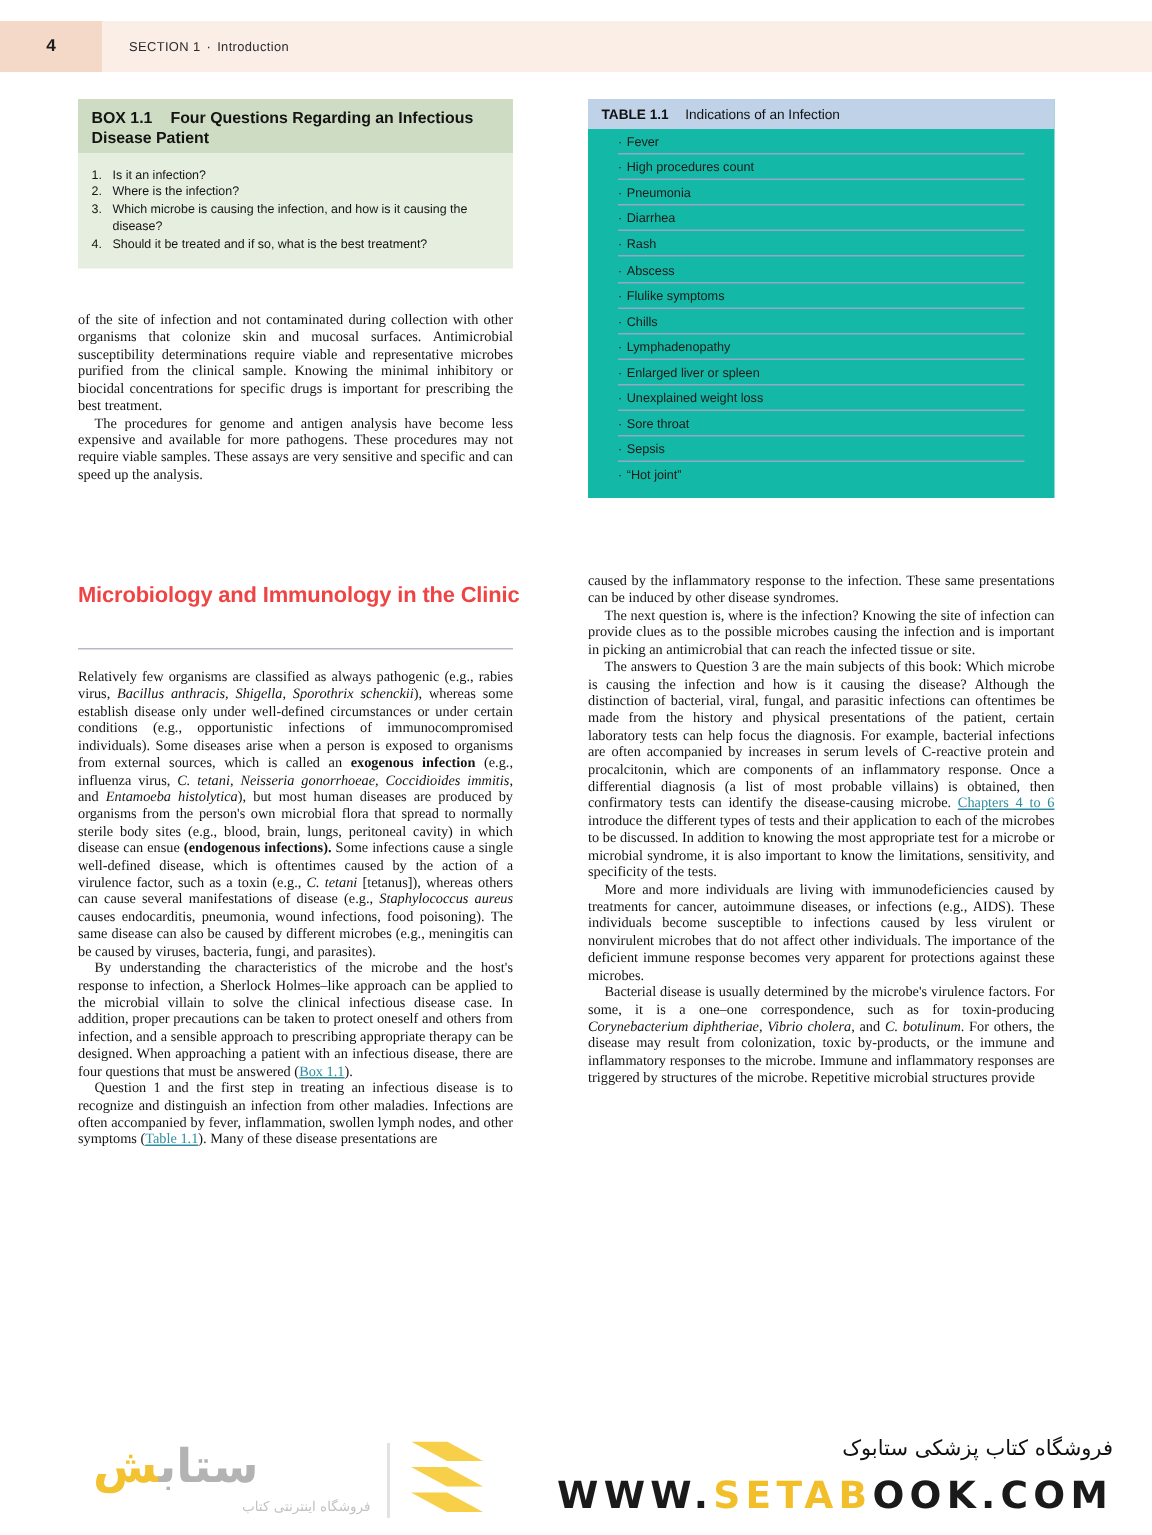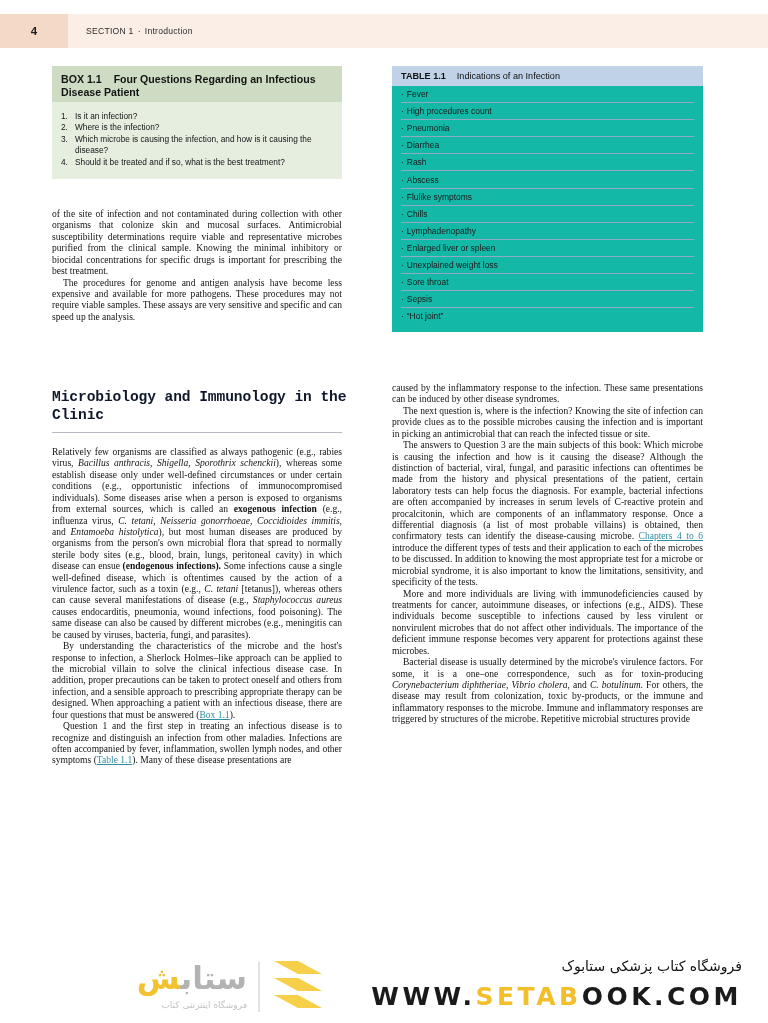--- a/index.html
+++ b/index.html
@@ -50,25 +50,25 @@
   .col p{margin:0;text-indent:0;}
   .col p + p{text-indent:11px;}
   .col p.noind{text-indent:0;}
   i,em{font-style:italic;}
   b,strong{font-weight:bold;}
   .xref{color:#2e8d9e;}
 
   
   .sechead{
     position:absolute;left:52px;top:388px;width:300px;
-    font-family:Liberation Mono, monospace;
+    font-family:Liberation Sans, sans-serif;
     font-weight:bold;
     font-size:14.6px;
     line-height:18px;
-    color:#0f172a;
+    color:#ef4444;
     letter-spacing:-.1px;
   }
   .sechead-rule{
     position:absolute;left:52px;top:432px;width:290px;height:1px;
     background:#b9b9c4;
   }
 
   
   .box{
     position:absolute;left:52px;top:66px;width:290px;
@@ -109,21 +109,21 @@
     padding-bottom:8px;
   }
   .tbl-head{
     background:#bfd2e8;
     padding:5px 9px 5px 9px;
     font-family:"Liberation Sans", sans-serif;
     font-size:9.1px;
     color:#111;
   }
   .tbl-head .lbl{font-weight:bold;margin-right:11px;}
-  .tbl-rows{padding:0 9px;}
+  .tbl-rows{padding:0 20px;}
   .tbl-row{
     font-family:"Liberation Sans", sans-serif;
     font-size:8.45px;
     color:#1a1a1a;
     padding:3.1px 0 3.0px 0;
     border-bottom:.8px solid #93a8c2;
     white-space:nowrap;
   }
   .tbl-row:last-child{border-bottom:0;}
   .tbl-row .dot{margin-right:3px;}
@@ -135,21 +135,21 @@
     border-top:1px solid #ffffff;
   }
   .footer-inner{position:relative;width:768px;height:73px;}
 
   .logo{position:absolute;left:62px;top:6px;width:250px;height:62px;}
   .logo .lg-main{
     position:absolute;left:0;top:2px;width:185px;height:40px;
     font-family:"DejaVu Sans", sans-serif;
     font-weight:bold;font-size:31px;
     color:#b3b3b3;
-    direction:rtl;text-align:right;
+    direction:rtl;text-align:left;
     letter-spacing:-1px;
     line-height:40px;
   }
   .logo .lg-main .y{color:#f2c230;}
   .logo .lg-sub{
     position:absolute;left:0;top:44px;width:185px;
     font-family:"DejaVu Sans", sans-serif;
     font-size:9px;color:#c2c2c2;
     direction:rtl;text-align:right;
   }

